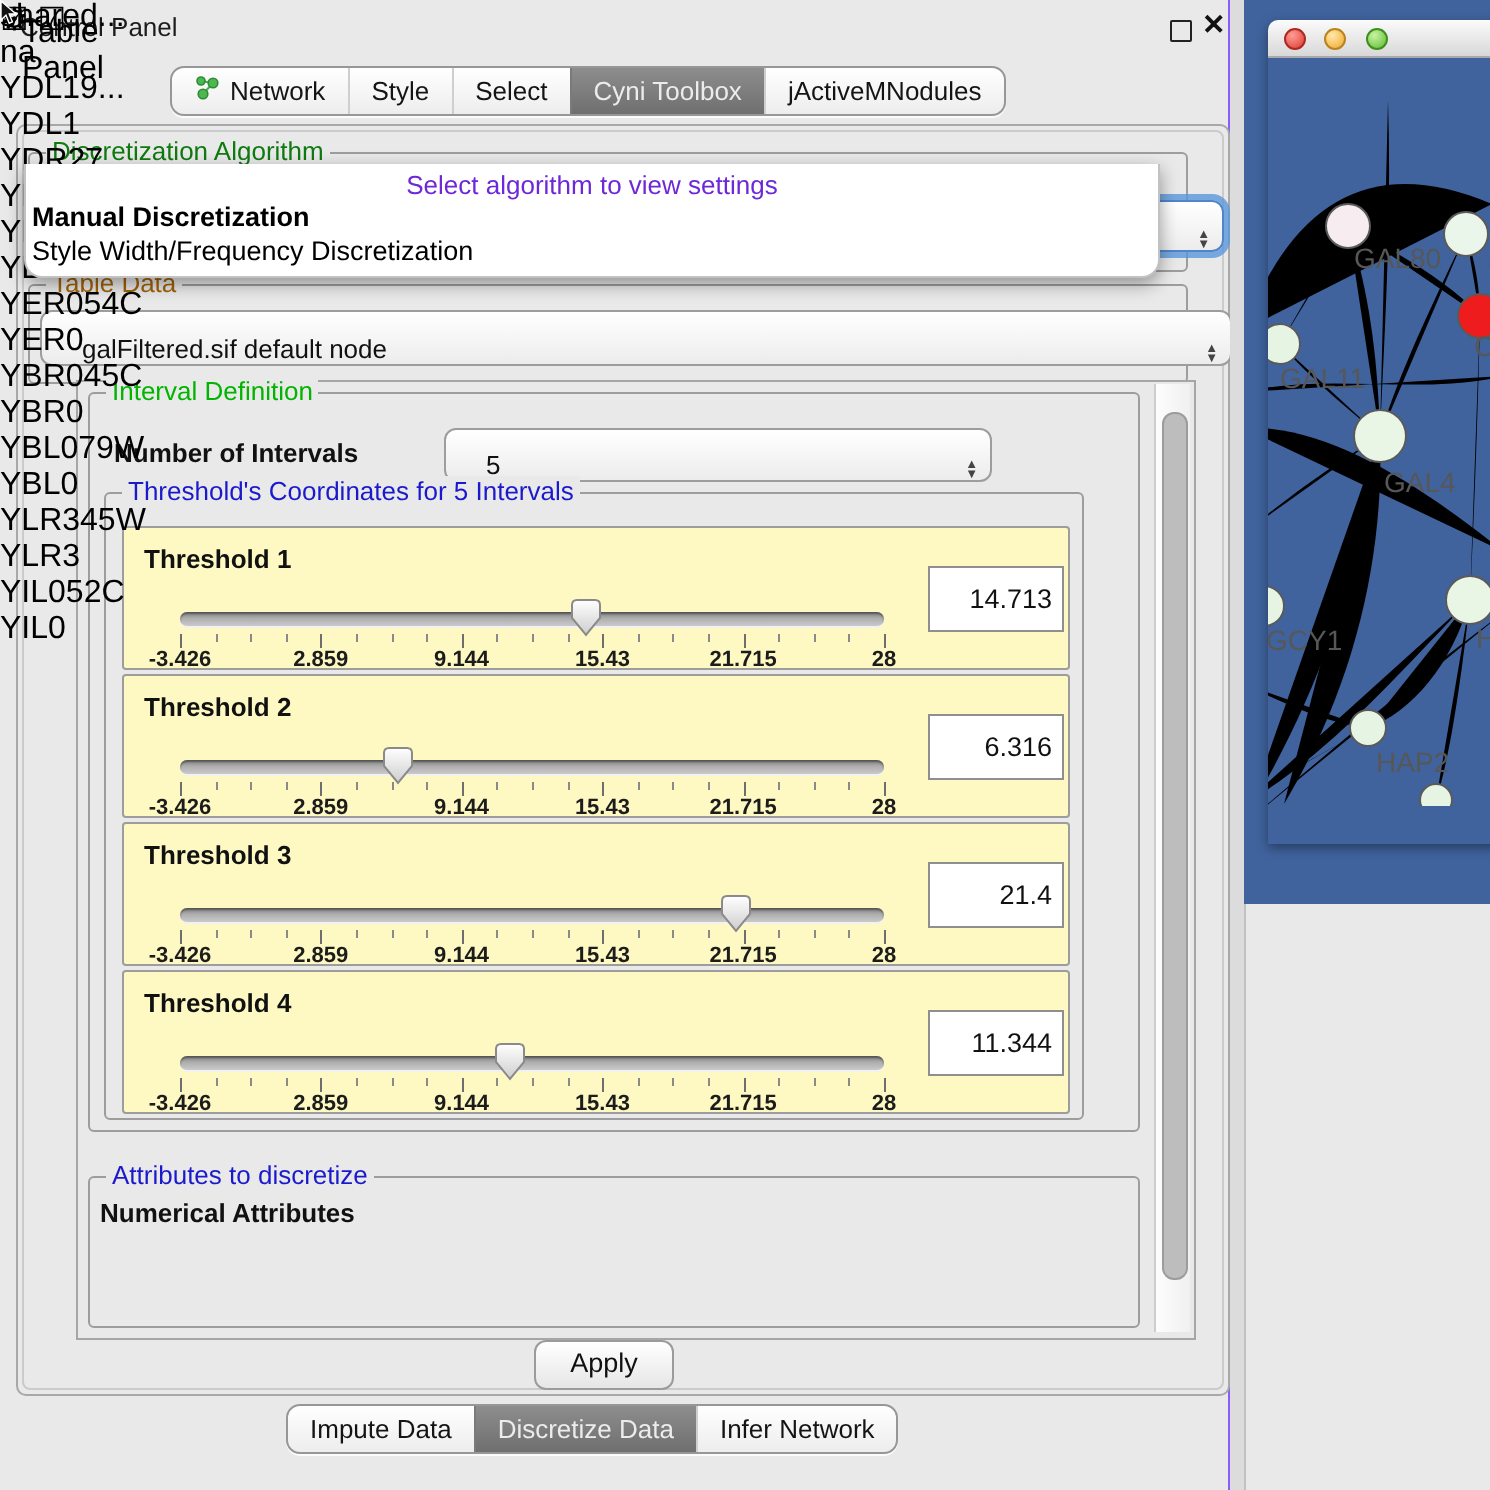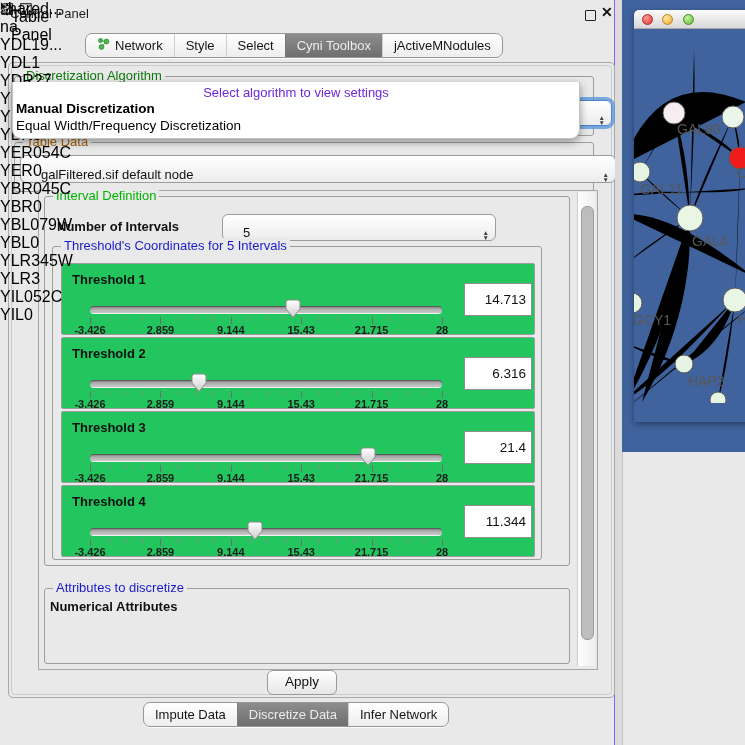--- a/index.html
+++ b/index.html
@@ -54,21 +54,21 @@
 
   
   #scrollpane{left:38px;top:190px;width:558px;height:478px;border:1px solid #a6a6a6;background:#e9e9e9;}
   #vscroll{left:577px;top:192px;width:17px;height:474px;background:linear-gradient(90deg,#fdfdfd,#f0f0f0);border-left:1px solid #cdcdcd;}
   #vscroll-thumb{left:2.5px;top:14px;width:11px;height:432px;background:#bdbdbd;border:1px solid #9c9c9c;border-radius:6px;}
 
   #interval-group{left:44px;top:196px;width:524px;height:368px;}
   #noi-label{left:57px;top:219px;font-size:13px;font-weight:bold;color:#111;}
   #noi-combo{left:222px;top:214px;width:246px;height:25px;}
   #thresholds-group{left:52px;top:246px;width:488px;height:312px;}
-  .thr-box{position:absolute;left:8px;width:472px;height:70px;border:1px solid #9d9d9d;border-radius:2px;background:#22c55e;}
+  .thr-box{position:absolute;left:8px;width:472px;height:70px;border:1px solid #9d9d9d;border-radius:2px;background:#fef9c3;}
   .thr-label{position:absolute;left:10px;top:8px;font-size:13px;font-weight:bold;color:#111;}
   .slider-zone{position:absolute;left:28px;top:40px;width:352px;height:30px;}
   .track{position:absolute;left:0;top:2px;width:100%;height:7px;border-radius:4px;
          background:linear-gradient(#7e7e7e,#aeaeae 45%,#cacaca);
          box-shadow:inset 0 1px 1px rgba(0,0,0,.35),0 1px 0 #f2f2f2;}
   .thumb{position:absolute;top:-5px;width:17px;height:20px;transform:translateX(-50%);}
   .ticks{position:absolute;left:0;top:11px;width:100%;height:9px;}
   .tick{position:absolute;top:2px;width:1px;background:#8a8a8a;}
   .tick.major{height:7px;background:#6e6e6e;}
   .tick.minor{height:4px;}
@@ -419,21 +419,21 @@
         <span>Discretize Data</span>
       </div>
     <div class="tab">
         <span>Infer Network</span>
       </div>
   </div>
 
   <div id="algo-overlay" class="abs">
     <div id="algo-placeholder">Select algorithm to view settings</div>
     <div id="algo-opt-0" class="algo-opt">Manual Discretization</div>
-    <div id="algo-opt-1" class="algo-opt">Equal Width/Frequency Discretization</div>
+    <div id="algo-opt-1" class="algo-opt">Style Width/Frequency Discretization</div>
   </div>
 </div>
 
 <div id="gutter" class="abs"></div>
 
 <div id="desktop" class="abs"></div>
 
 <div id="net-window" class="abs">
   <div id="net-titlebar">
     <div id="light-red" class="light" style="background:radial-gradient(circle at 35% 30%,#ff9d96,#dd3a30);border:1px solid #ad2a20;box-sizing:border-box;"></div>

